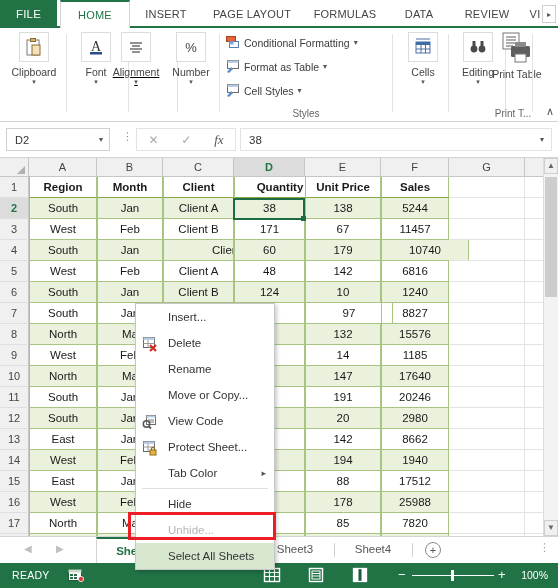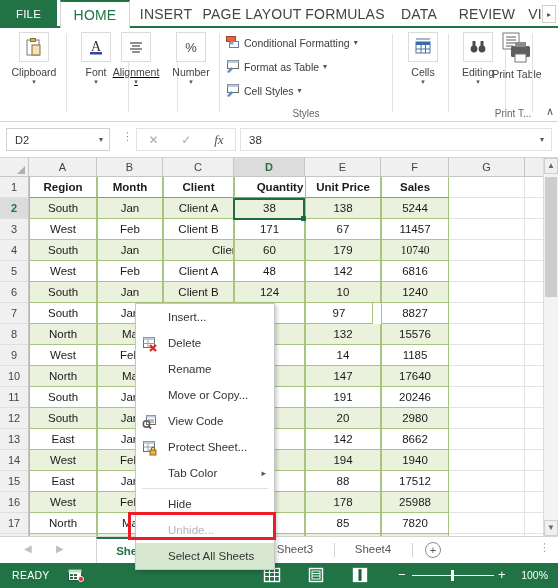--- a/index.html
+++ b/index.html
@@ -8,21 +8,21 @@
     width: 558px; height: 588px;
     overflow: hidden;
     font-family: "Liberation Sans", sans-serif;
     background: #ffffff;
   }
   #app { position: relative; width: 558px; height: 588px; background:#fff; }
 
   
   .tabbar { position:absolute; top:0; left:0; width:558px; height:28px; background:#fff; }
   .tabbar .underline { position:absolute; left:0; top:26px; width:558px; height:2px; background:#217346; }
-  .tab { position:absolute; top:0; height:28px; line-height:28px; font-size:14px;
+  .tab { position:absolute; top:0; height:28px; line-height:28px; font-size:11px;
          color:#444; text-align:center; letter-spacing:.2px; }
   .tab.file { background:#217346; color:#fff; font-size:11.5px; }
   .tab.active { color:#217346; background:#fff; border:1px solid #d4d4d4; border-bottom:none;
                 border-top:2px solid #217346; line-height:26px; z-index:3;}
   .tabbar .activecover { position:absolute; top:26px; height:3px; background:#fff; z-index:4; }
   .tabmore { position:absolute; right:2px; top:5px; width:14px; height:18px; border:1px solid #cfcfcf;
              background:#fff; font-size:8px; color:#555; text-align:center; line-height:17px; z-index:5;}
 
   
   .ribbon { position:absolute; top:28px; left:0; width:558px; height:94px;
@@ -356,21 +356,21 @@
         <div class="cell tbl" style="left: 234px; width: 71px; top: 61px;">171</div>
         <div class="cell tbl" style="left: 305px; width: 76px; top: 61px;">67</div>
         <div class="cell tbl" style="left: 381px; width: 68px; top: 61px;">11457</div>
         <div class="cell empty" style="left: 449px; width: 76px; top: 61px;"></div>
         <div class="cell empty" style="left: 525px; width: 48px; top: 61px;"></div>
         <div class="cell tbl band" style="left: 29px; width: 68px; top: 82px;">South</div>
         <div class="cell tbl band" style="left: 97px; width: 66px; top: 82px;">Jan</div>
         <div class="cell tbl band" style="left: 163px; width: 71px; top: 82px; padding-left: 48px;">Client C</div>
         <div class="cell tbl band" style="left: 234px; width: 71px; top: 82px;">60</div>
         <div class="cell tbl band" style="left: 305px; width: 76px; top: 82px;">179</div>
-        <div class="cell tbl band" style="left: 381px; width: 68px; top: 82px; font-family: Liberation Serif, serif;">10740</div>
+        <div class="cell tbl band" style="left: 381px; width: 88px; top: 82px;">10740</div>
         <div class="cell empty" style="left: 449px; width: 76px; top: 82px;"></div>
         <div class="cell empty" style="left: 525px; width: 48px; top: 82px;"></div>
         <div class="cell tbl" style="left: 29px; width: 68px; top: 103px;">West</div>
         <div class="cell tbl" style="left: 97px; width: 66px; top: 103px;">Feb</div>
         <div class="cell tbl" style="left: 163px; width: 71px; top: 103px;">Client A</div>
         <div class="cell tbl" style="left: 234px; width: 71px; top: 103px;">48</div>
         <div class="cell tbl" style="left: 305px; width: 76px; top: 103px;">142</div>
         <div class="cell tbl" style="left: 381px; width: 68px; top: 103px;">6816</div>
         <div class="cell empty" style="left: 449px; width: 76px; top: 103px;"></div>
         <div class="cell empty" style="left: 525px; width: 48px; top: 103px;"></div>
@@ -379,21 +379,21 @@
         <div class="cell tbl band" style="left: 163px; width: 71px; top: 124px;">Client B</div>
         <div class="cell tbl band" style="left: 234px; width: 71px; top: 124px;">124</div>
         <div class="cell tbl band" style="left: 305px; width: 76px; top: 124px;">10</div>
         <div class="cell tbl band" style="left: 381px; width: 68px; top: 124px;">1240</div>
         <div class="cell empty" style="left: 449px; width: 76px; top: 124px;"></div>
         <div class="cell empty" style="left: 525px; width: 48px; top: 124px;"></div>
         <div class="cell tbl" style="left: 29px; width: 68px; top: 145px;">South</div>
         <div class="cell tbl" style="left: 97px; width: 66px; top: 145px;">Jan</div>
         <div class="cell tbl" style="left: 163px; width: 71px; top: 145px;"></div>
         <div class="cell tbl" style="left: 234px; width: 71px; top: 145px;"></div>
-        <div class="cell tbl" style="left: 305px; width: 68px; top: 145px;">97</div>
+        <div class="cell tbl" style="left: 305px; width: 88px; top: 145px;">97</div>
         <div class="cell tbl" style="left: 381px; width: 68px; top: 145px;">8827</div>
         <div class="cell empty" style="left: 449px; width: 76px; top: 145px;"></div>
         <div class="cell empty" style="left: 525px; width: 48px; top: 145px;"></div>
         <div class="cell tbl band" style="left: 29px; width: 68px; top: 166px;">North</div>
         <div class="cell tbl band" style="left: 97px; width: 66px; top: 166px;">Ma</div>
         <div class="cell tbl band" style="left: 163px; width: 71px; top: 166px;"></div>
         <div class="cell tbl band" style="left: 234px; width: 71px; top: 166px;"></div>
         <div class="cell tbl band" style="left: 305px; width: 76px; top: 166px;">132</div>
         <div class="cell tbl band" style="left: 381px; width: 68px; top: 166px;">15576</div>
         <div class="cell empty" style="left: 449px; width: 76px; top: 166px;"></div>

